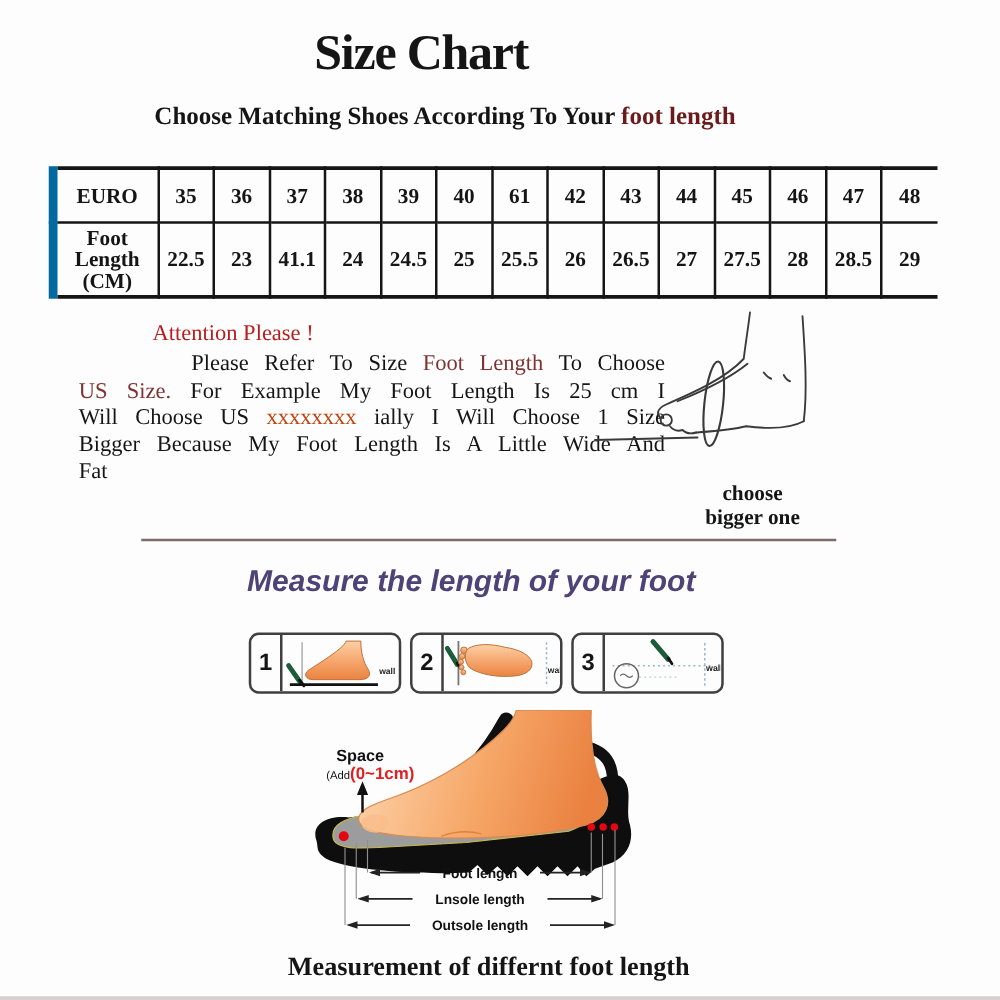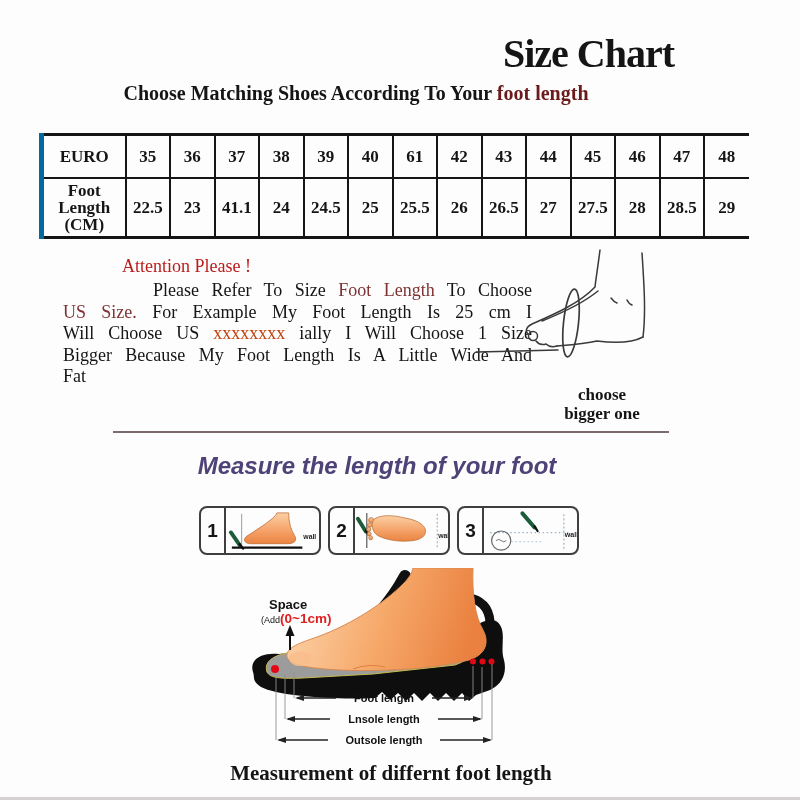--- a/index.html
+++ b/index.html
@@ -1,29 +1,29 @@
 <!DOCTYPE html>
 <html><head>
 <meta charset="utf-8">
 <style>
   html,body{margin:0;padding:0;background:#e9e9e9;}
   #canvas{position:relative;width:800px;height:800px;margin:0 auto;background:#fdfdfd;overflow:hidden;
           font-family:"Liberation Serif",serif;color:#151515;}
   .serif{font-family:"Liberation Serif",serif;}
 
-  .page-title{position:absolute;top:30px;left:0;width:674px;text-align:right;
+  .page-title{position:absolute;top:18px;left:0;width:674px;text-align:center;
               font-size:40px;font-weight:bold;letter-spacing:-1px;}
   .subtitle{position:absolute;top:82px;left:0;width:712px;text-align:center;
             font-size:20px;font-weight:bold;}
   .subtitle .hl{color:#6b1b1b;}
 
   
   .tbl-wrap{position:absolute;left:39px;top:133px;}
   table.sizes{border-collapse:collapse;table-layout:fixed;
-              border-top:3px solid #151515;border-left:5px solid #0369a1;border-bottom:3px solid #151515;}
+              border-top:3px solid #151515;border-left:7px solid #0369a1;border-bottom:3px solid #151515;}
   table.sizes td{border:2px solid #151515;text-align:center;vertical-align:middle;
                  font-weight:bold;font-size:17px;padding:0;}
   table.sizes td:last-child{border-right:none;}
   table.sizes tr.r1 td{height:41px;}
   table.sizes tr.r2 td{height:57px;}
   td.hdr1{font-size:18px;}
   td.hdr2{font-size:15px;line-height:17px;}
   td.hdr2 span{display:block;}
 
   

